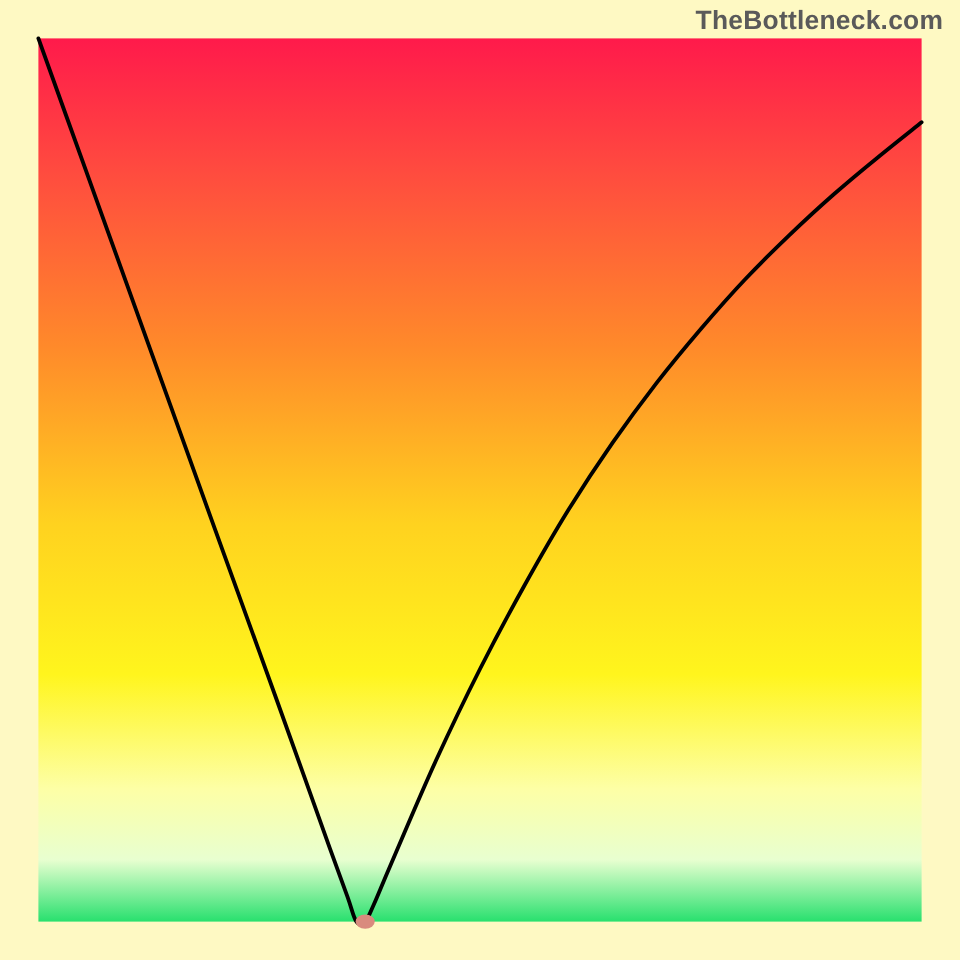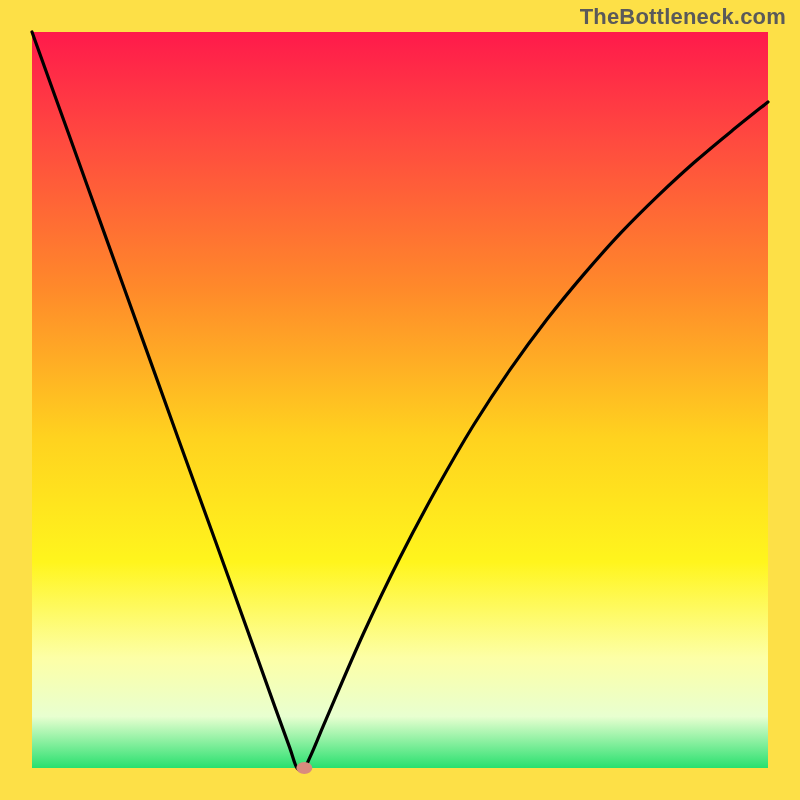--- a/index.html
+++ b/index.html
@@ -8,21 +8,21 @@
     width: 800px;
     height: 800px;
     background: #000;
     font-family: Arial, Helvetica, sans-serif;
     overflow: hidden;
   }
   .frame {
     position: relative;
     width: 800px;
     height: 800px;
-    background: #fde047;
+    background: #fef9c3;
   }
   .watermark {
     position: absolute;
     top: 4px;
     right: 14px;
     color: #5a5a5a;
     font-size: 22px;
     font-weight: 600;
     letter-spacing: 0.2px;
     user-select: none;

